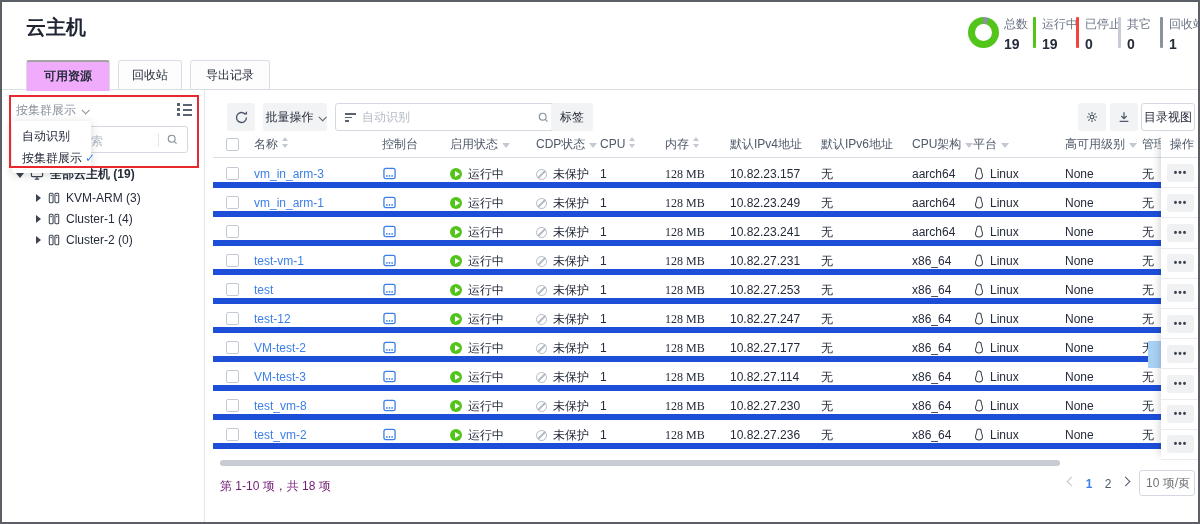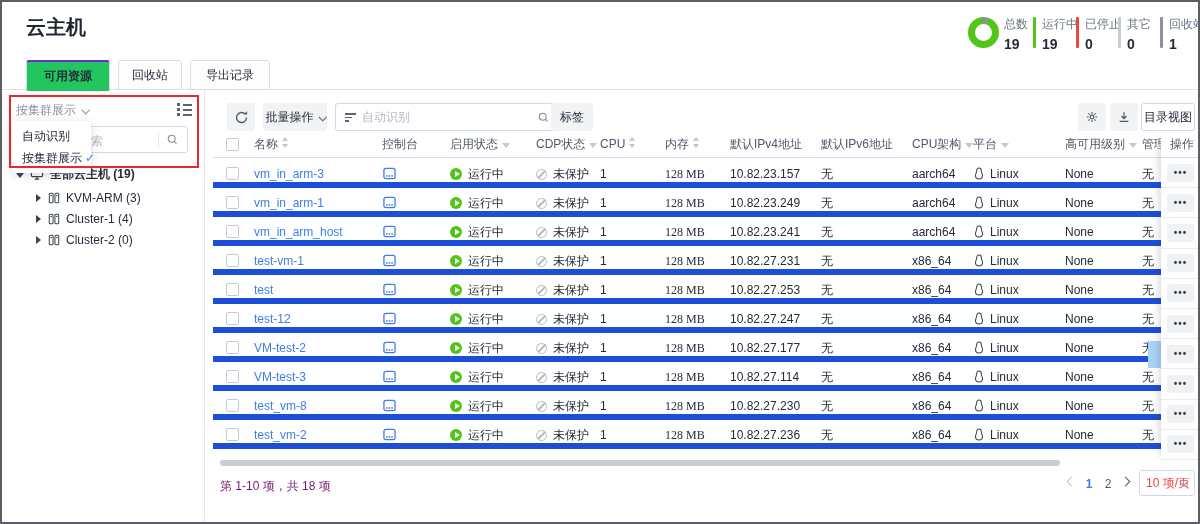--- a/index.html
+++ b/index.html
@@ -20,21 +20,21 @@
   .stat .lb { font-size:12px; color:#6b7486; white-space:nowrap; }
   .stat .vl { font-size:14px; font-weight:700; color:#252b3a; margin-top:3px; }
   .stat-bar { position:absolute; top:15px; width:3px; height:31px; border-radius:1px; }
   .s-total { left:1002px; } .s-run { left:1040px; } .s-stop { left:1083px; } .s-other { left:1125px; } .s-rec { left:1167px; }
   .b-run { left:1031px; } .b-stop { left:1074px; } .b-other { left:1116px; } .b-rec { left:1158px; }
 
   
   .tab-line { position:absolute; left:0; top:87px; width:100%; height:1px; background:#dcdfe4; }
   .tab { position:absolute; top:58px; height:30px; line-height:28px; text-align:center; border:1px solid #d8dde5;
          background:#fdfdfe; color:#252b3a; cursor:pointer; border-radius:3px 3px 0 0; }
-  .tab.active { height:31px; background:#22c55e; border-top:2px solid #6d28d9; border-bottom:none; font-weight:700; z-index:3; }
+  .tab.active { height:31px; background:#f0abfc; border-top:2px solid #a3a3a3; border-bottom:none; font-weight:700; z-index:3; }
   .tab1 { left:24px; width:84px; } .tab2 { left:116px; width:64px; } .tab3 { left:188px; width:80px; }
 
   
   .v-divider { position:absolute; left:202px; top:88px; bottom:0; width:1px; background:#e3e6ec; }
   .view-select { position:absolute; left:14px; top:100px; color:#8a919f; cursor:pointer; }
   .chev { display:inline-block; width:6px; height:6px; border-right:1.5px solid currentColor; border-bottom:1.5px solid currentColor;
           transform:rotate(45deg) translateY(-1px); margin-left:6px; }
   .tree-mode-icon { position:absolute; left:175px; top:101px; width:15px; height:13px; cursor:pointer; }
   .tree-mode-icon i { position:absolute; left:0; width:3px; height:3px; background:#5a6372; }
   .tree-mode-icon b { position:absolute; left:6px; width:9px; height:2px; background:#5a6372; }
@@ -114,21 +114,21 @@
 
   
   .range-info { position:absolute; left:218px; top:476px; color:#701a75; }
   .pg-prev { left:1062px; } .pg-next { left:1117px; }
   .pg-chev { position:absolute; top:476px; width:7px; height:7px; border-left:1.5px solid #c0c5cf; border-bottom:1.5px solid #c0c5cf; cursor:pointer; }
   .pg-prev.pg-chev { left:1066px; transform:rotate(45deg); }
   .pg-next.pg-chev { left:1120px; transform:rotate(225deg); border-color:#4e5969; }
   .pg-num { position:absolute; top:472px; width:18px; height:20px; line-height:20px; text-align:center; cursor:pointer; color:#4e5969; }
   .pg-1 { left:1078px; color:#3d7fe8; font-weight:700; } .pg-2 { left:1097px; }
   .page-size { position:absolute; left:1137px; top:468px; width:56px; height:26px; border:1px solid #d4d9e1; border-radius:3px;
-               background:#fff; line-height:24px; padding-left:6px; cursor:pointer; color:#ef4444; }
+               background:#fff; line-height:24px; padding-left:6px; cursor:pointer; color:#737373; }
   .page-size .chev { color:#8a919f; position:absolute; right:8px; top:9px; margin-left:0; }
 </style>
 </head>
 <body>
 
 <div class="page">
 
   <div class="page-title">云主机</div>
 
   <div class="donut"></div>
@@ -332,21 +332,20 @@
           </svg><span>Linux</span>
     </div>
     <div class="cell c-ha">None</div>
     <div class="cell c-extra"><span>无</span></div>
   </div>
 
   <div class="trow">
     <div class="cell c-cb">
           <div class="checkbox"></div>
         </div>
-    <div class="cell c-name"><span class="name-link">vm_in_arm_host</span></div>
     <div class="cell c-console">
       <svg width="13" height="13" viewBox="0 0 14 14" style="vertical-align:-2px;">
             <rect x="1" y="1.5" width="12" height="11" rx="2" fill="none" stroke="#3d7fe8" stroke-width="1.4"></rect>
             <circle cx="4.2" cy="9.6" r=".9" fill="#3d7fe8"></circle>
             <circle cx="7" cy="9.6" r=".9" fill="#3d7fe8"></circle>
             <circle cx="9.8" cy="9.6" r=".9" fill="#3d7fe8"></circle>
           </svg>
     </div>
     <div class="cell c-status"><span class="play"></span><span>运行中</span></div>
     <div class="cell c-cdp"><span class="noprot"></span><span>未保护</span></div>

